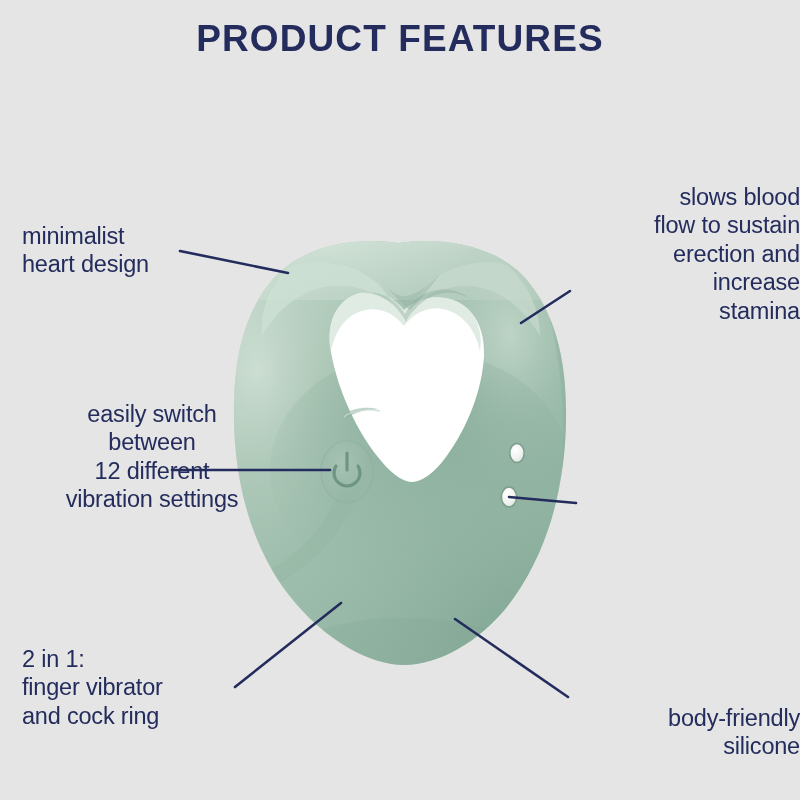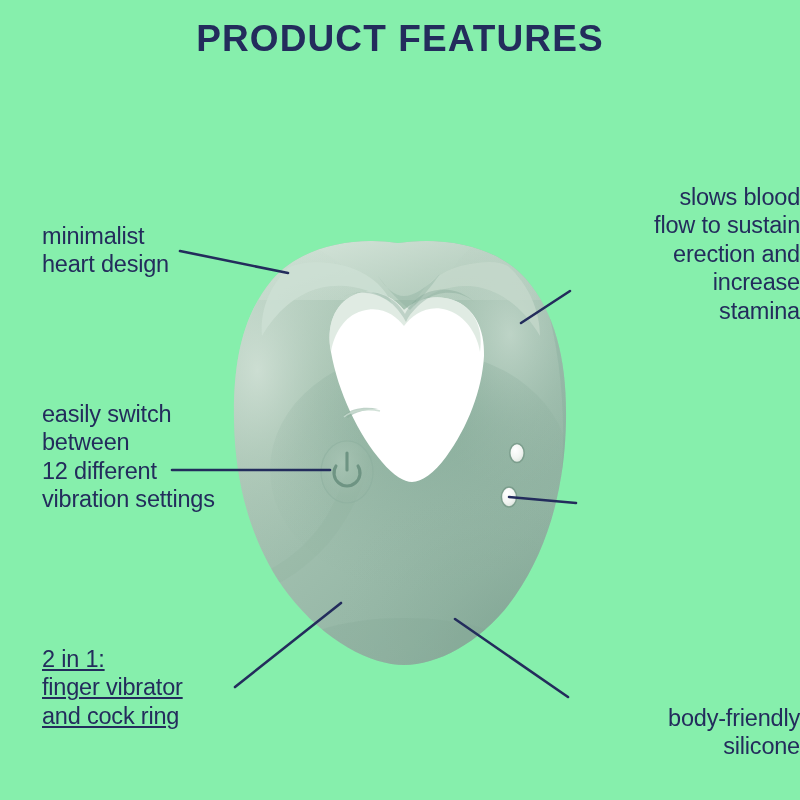--- a/index.html
+++ b/index.html
@@ -5,21 +5,21 @@
 <style>
   html, body {
     margin: 0;
     padding: 0;
     background: #ffffff;
   }
   #stage {
     position: relative;
     width: 800px;
     height: 800px;
-    background: #86efac;
+    background: #e5e5e5;
     overflow: hidden;
     font-family: "Liberation Sans", sans-serif;
     color: #232C5C;
   }
 
   
   #page-title {
     position: absolute;
     left: 0;
     top: 20px;
@@ -35,26 +35,26 @@
   
   .callout {
     position: absolute;
     font-size: 23.5px;
     line-height: 1.21;
     color: #232C5C;
     font-weight: 500;
     white-space: pre-line;
     letter-spacing: -0.2px;
   }
-  .callout.left  { text-align: left; margin-left: 20px; }
+  .callout.left  { text-align: left; }
   .callout.right { text-align: right; }
 
   #callout-minimalist-heart-design { left: 22px;  top: 222px; width: 230px; }
-  #callout-easily-switch           { left: 22px;  top: 400px; width: 260px; }
-  #callout-2-in-1                  { left: 22px;  top: 645px; width: 250px; text-decoration: underline; }
+  #callout-easily-switch           { left: 22px;  top: 400px; width: 260px; text-align: center; }
+  #callout-2-in-1                  { left: 22px;  top: 645px; width: 250px; }
   #callout-slows-blood-flow        { left: 585px; top: 183px; width: 215px; }
   #callout-magnetic-charging       { left: 585px; top: 450px; width: 215px; }
   #callout-body-friendly-silicone  { left: 585px; top: 704px; width: 215px; }
 
   
   #art {
     position: absolute;
     left: 0;
     top: 0;
     width: 800px;

